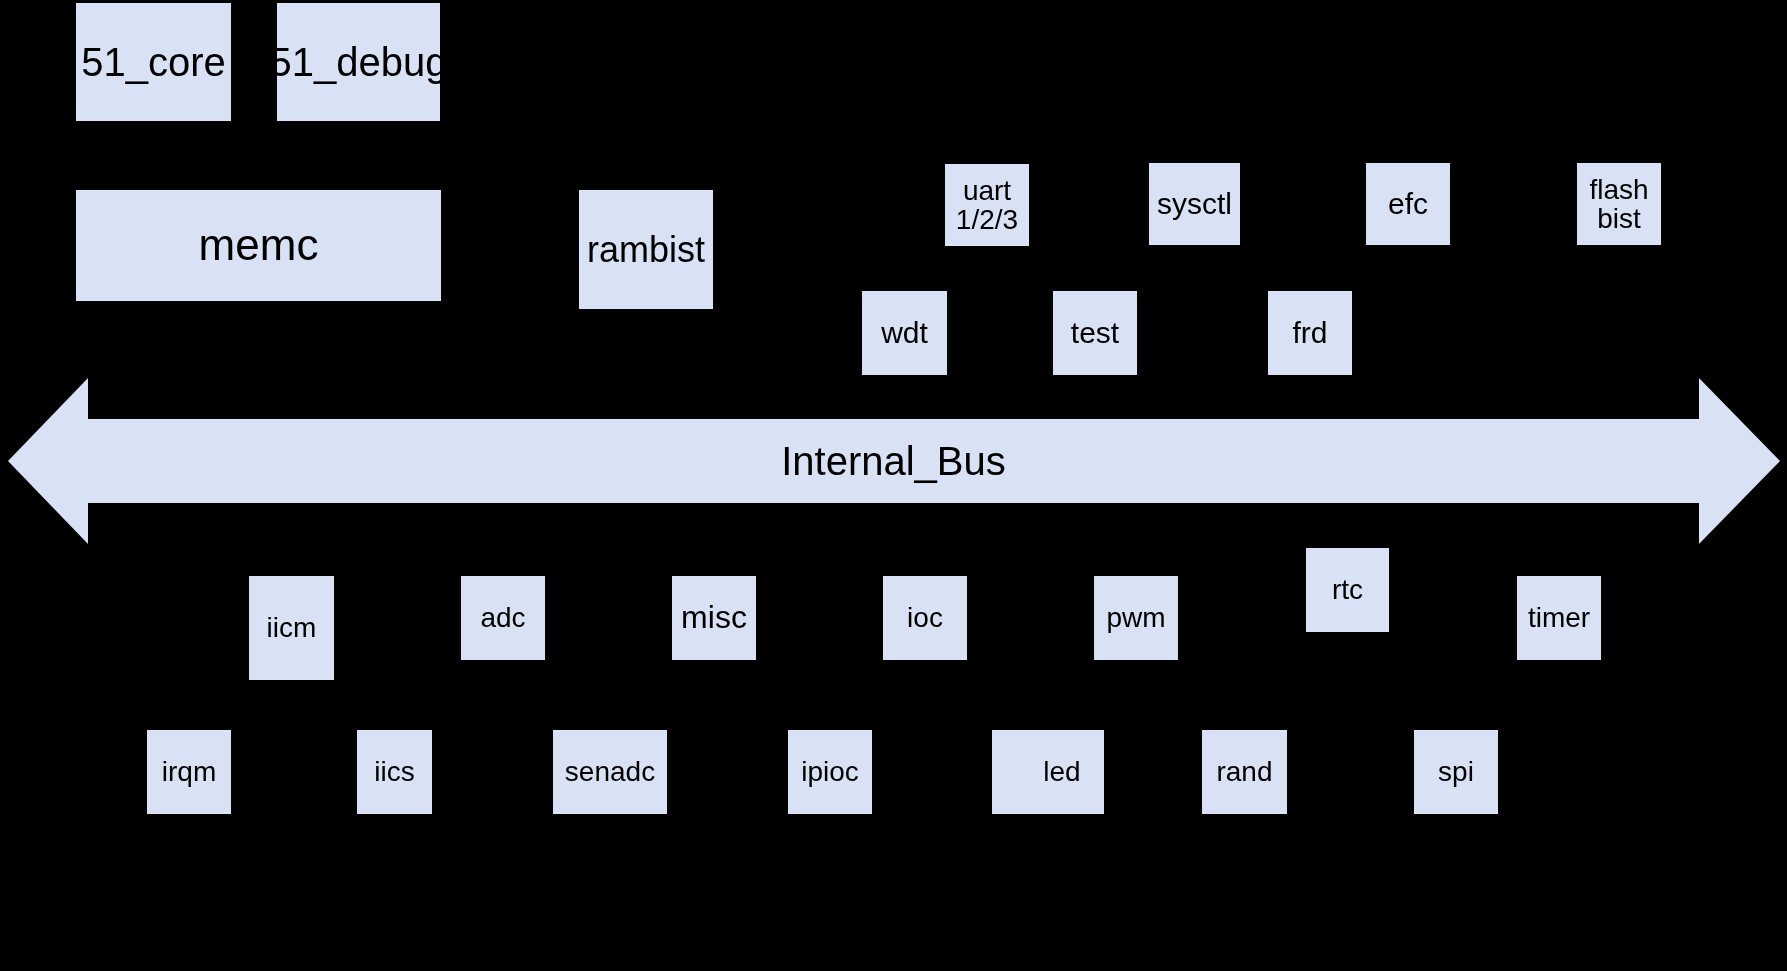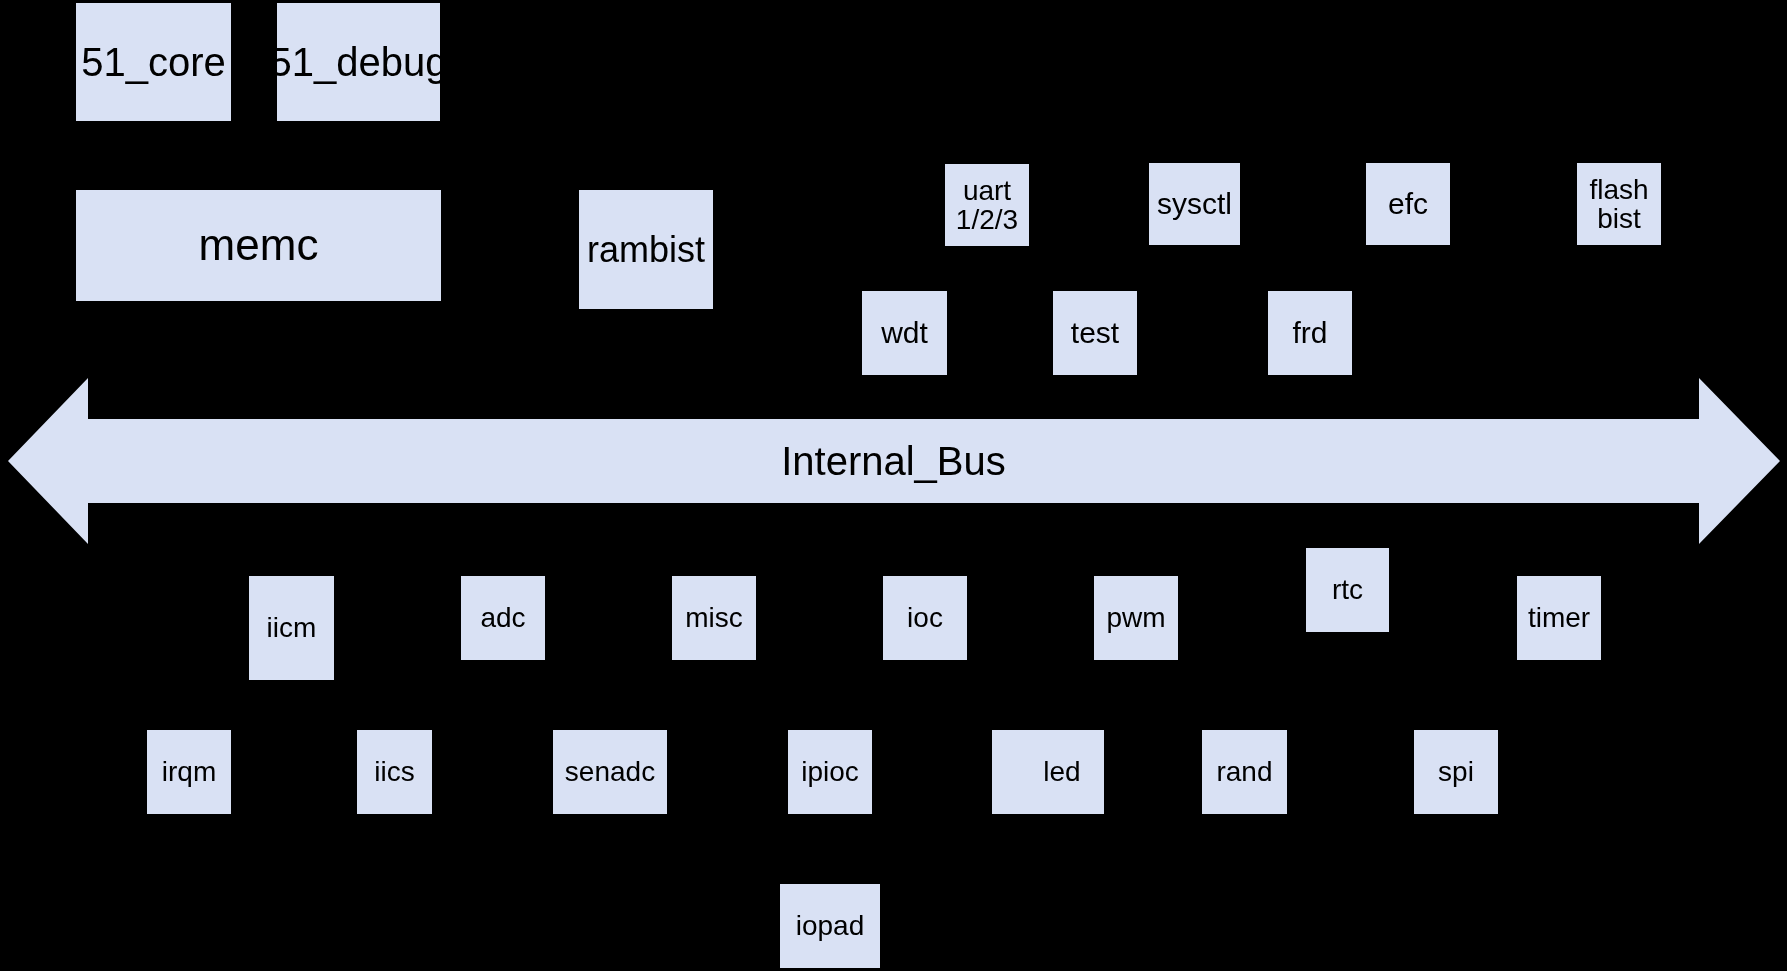--- a/index.html
+++ b/index.html
@@ -76,29 +76,28 @@
   <div class="node" style="left:1366px;top:163px; width:84px;  height:82px;  font-size:30px;">efc</div>
   <div class="node" style="left:1577px;top:163px; width:84px;  height:82px;  font-size:28px;">flash
 bist</div>
 
   <div class="node" style="left:826px; top:291px; width:85px;  height:84px;  font-size:30px;margin-left:36px;">wdt</div>
   <div class="node" style="left:1053px;top:291px; width:84px;  height:84px;  font-size:30px;">test</div>
   <div class="node" style="left:1268px;top:291px; width:84px;  height:84px;  font-size:30px;">frd</div>
 
   <div class="node" style="left:249px; top:576px; width:85px;  height:104px;  font-size:28px;">iicm</div>
   <div class="node" style="left:461px; top:576px; width:84px;  height:84px;  font-size:28px;">adc</div>
-  <div class="node" style="left:672px; top:576px; width:84px;  height:84px;  font-size:28px;">misc</div>
+  <div class="node" style="left:672px; top:576px; width:84px;  height:84px;  font-size:32px;">misc</div>
   <div class="node" style="left:883px; top:576px; width:84px;  height:84px;  font-size:28px;">ioc</div>
   <div class="node" style="left:1094px;top:576px; width:84px;  height:84px;  font-size:28px;">pwm</div>
   <div class="node" style="left:1306px;top:548px; width:83px;  height:84px;  font-size:28px;">rtc</div>
   <div class="node" style="left:1517px;top:576px; width:84px;  height:84px;  font-size:28px;">timer</div>
 
   <div class="node" style="left:147px; top:730px; width:84px;  height:84px;  font-size:28px;">irqm</div>
   <div class="node" style="left:357px; top:730px; width:75px;  height:84px;  font-size:28px;">iics</div>
   <div class="node" style="left:553px; top:730px; width:114px; height:84px;  font-size:28px;">senadc</div>
   <div class="node" style="left:788px; top:730px; width:84px;  height:84px;  font-size:28px;">ipioc</div>
   <div class="node" style="left:992px; top:730px; width:84px;  height:84px;  font-size:28px;padding-left:28px;">led</div>
   <div class="node" style="left:1202px;top:730px; width:85px;  height:84px;  font-size:28px;">rand</div>
   <div class="node" style="left:1414px;top:730px; width:84px;  height:84px;  font-size:28px;">spi</div>
 
-  <div class="node" style="left:780px; top:884px; width:100px; height:84px;  font-size:28px;">iopad</div>
 
 </div>
 
 </body></html>

